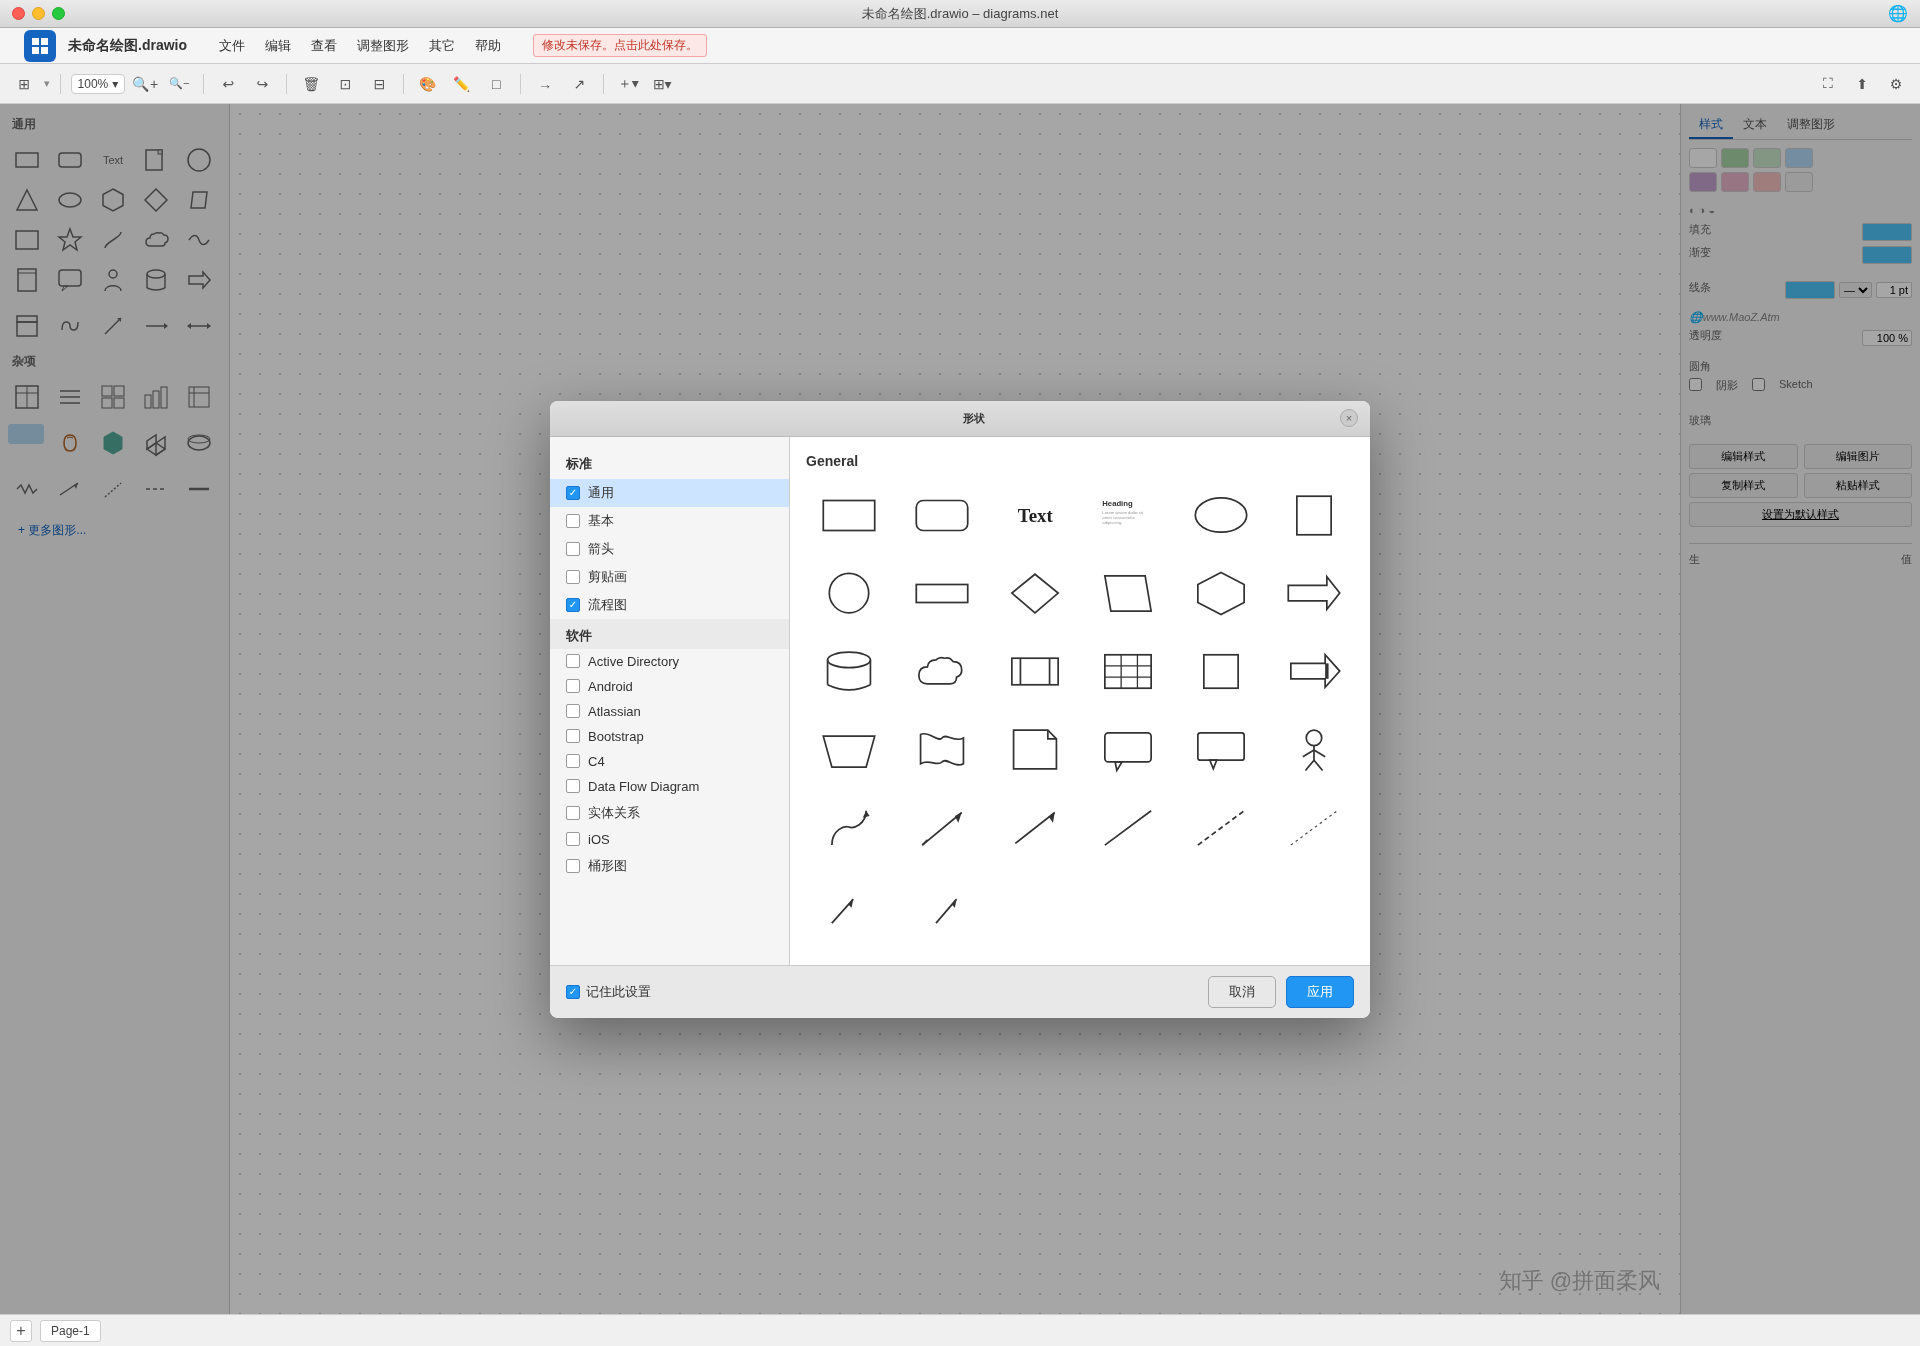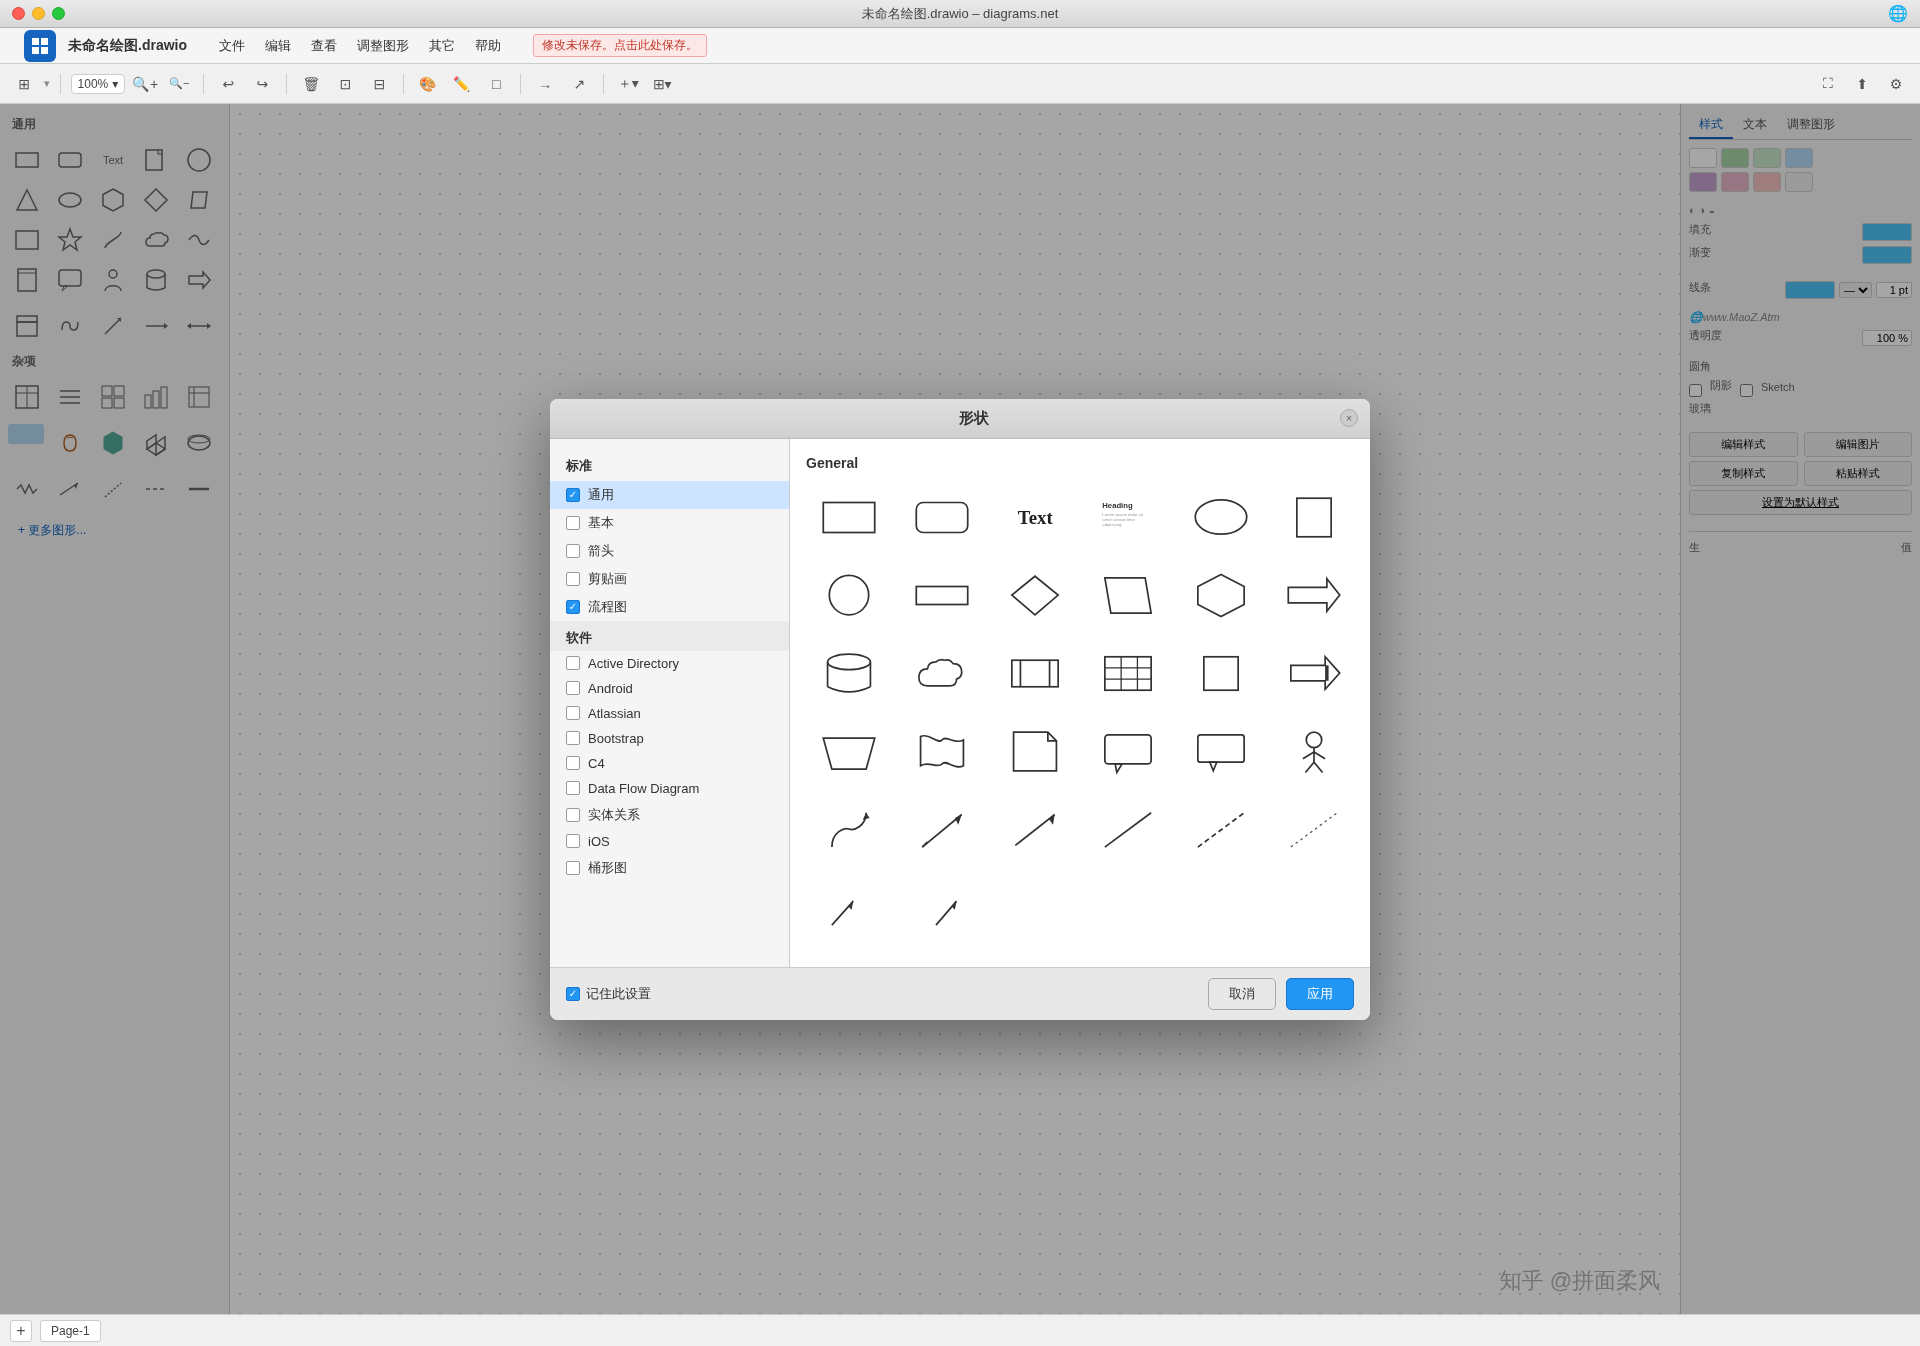--- a/index.html
+++ b/index.html
@@ -277,21 +277,21 @@
     .modal-header {
       background: linear-gradient(to bottom, #e0e0e0, #d0d0d0);
       border-bottom: 1px solid #bbb;
       padding: 10px 16px;
       display: flex;
       align-items: center;
       justify-content: center;
       position: relative;
     }
     .modal-title {
-      font-size: 15px;
+      font-size: 11px;
       font-weight: 600;
       color: #333;
       margin-left: 28px;
     }
     .modal-close {
       position: absolute;
       right: 12px;
       top: 50%;
       transform: translateY(-50%);
       width: 18px; height: 18px;
@@ -802,21 +802,21 @@
     <div class="right-section">
       <div style="display:flex;align-items:center;justify-content:space-between;">
         <span class="right-section-label">透明度</span>
         <input type="text" style="width: 50px; font-size: 11px; border: 1px solid rgb(204, 204, 204); border-radius: 2px; padding: 1px 3px; text-align: right;" value="100 %">
       </div>
     </div>
     <div class="right-section">
       <div style="display:flex;align-items:flex-end;justify-content:space-between;margin-bottom:0;">
         <span class="right-section-label">圆角</span>
       </div>
-      <div style="display:flex;align-items:flex-end;gap:8px;margin-bottom:4px;">
+      <div style="display:flex;align-items:flex-start;gap:14px;margin-bottom:16px;">
         <input type="checkbox" style="">
         <span class="right-section-label">阴影</span>
         <input type="checkbox" style="">
         <span class="right-section-label">Sketch</span>
       </div>
       <div style="display:flex;align-items:center;gap:8px;">
         <span class="right-section-label">玻璃</span>
       </div>
     </div>
     <div class="btn-row">

